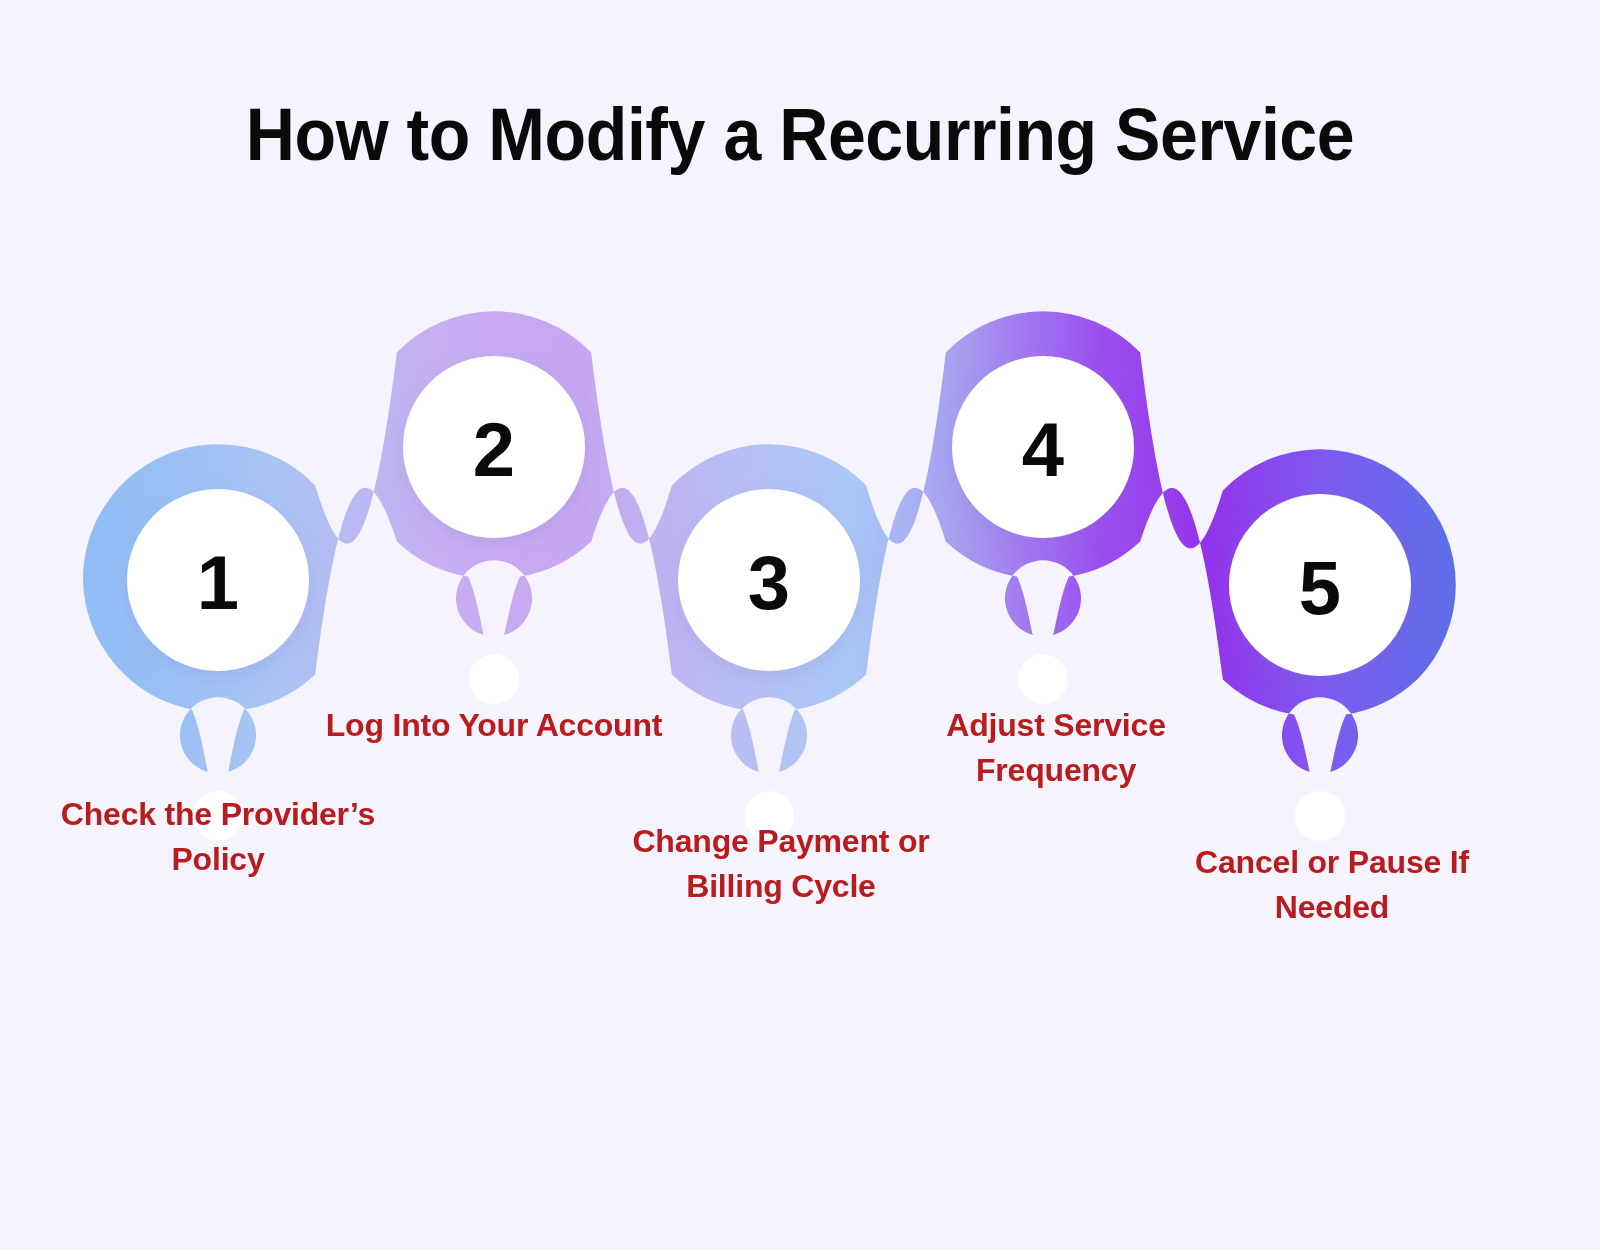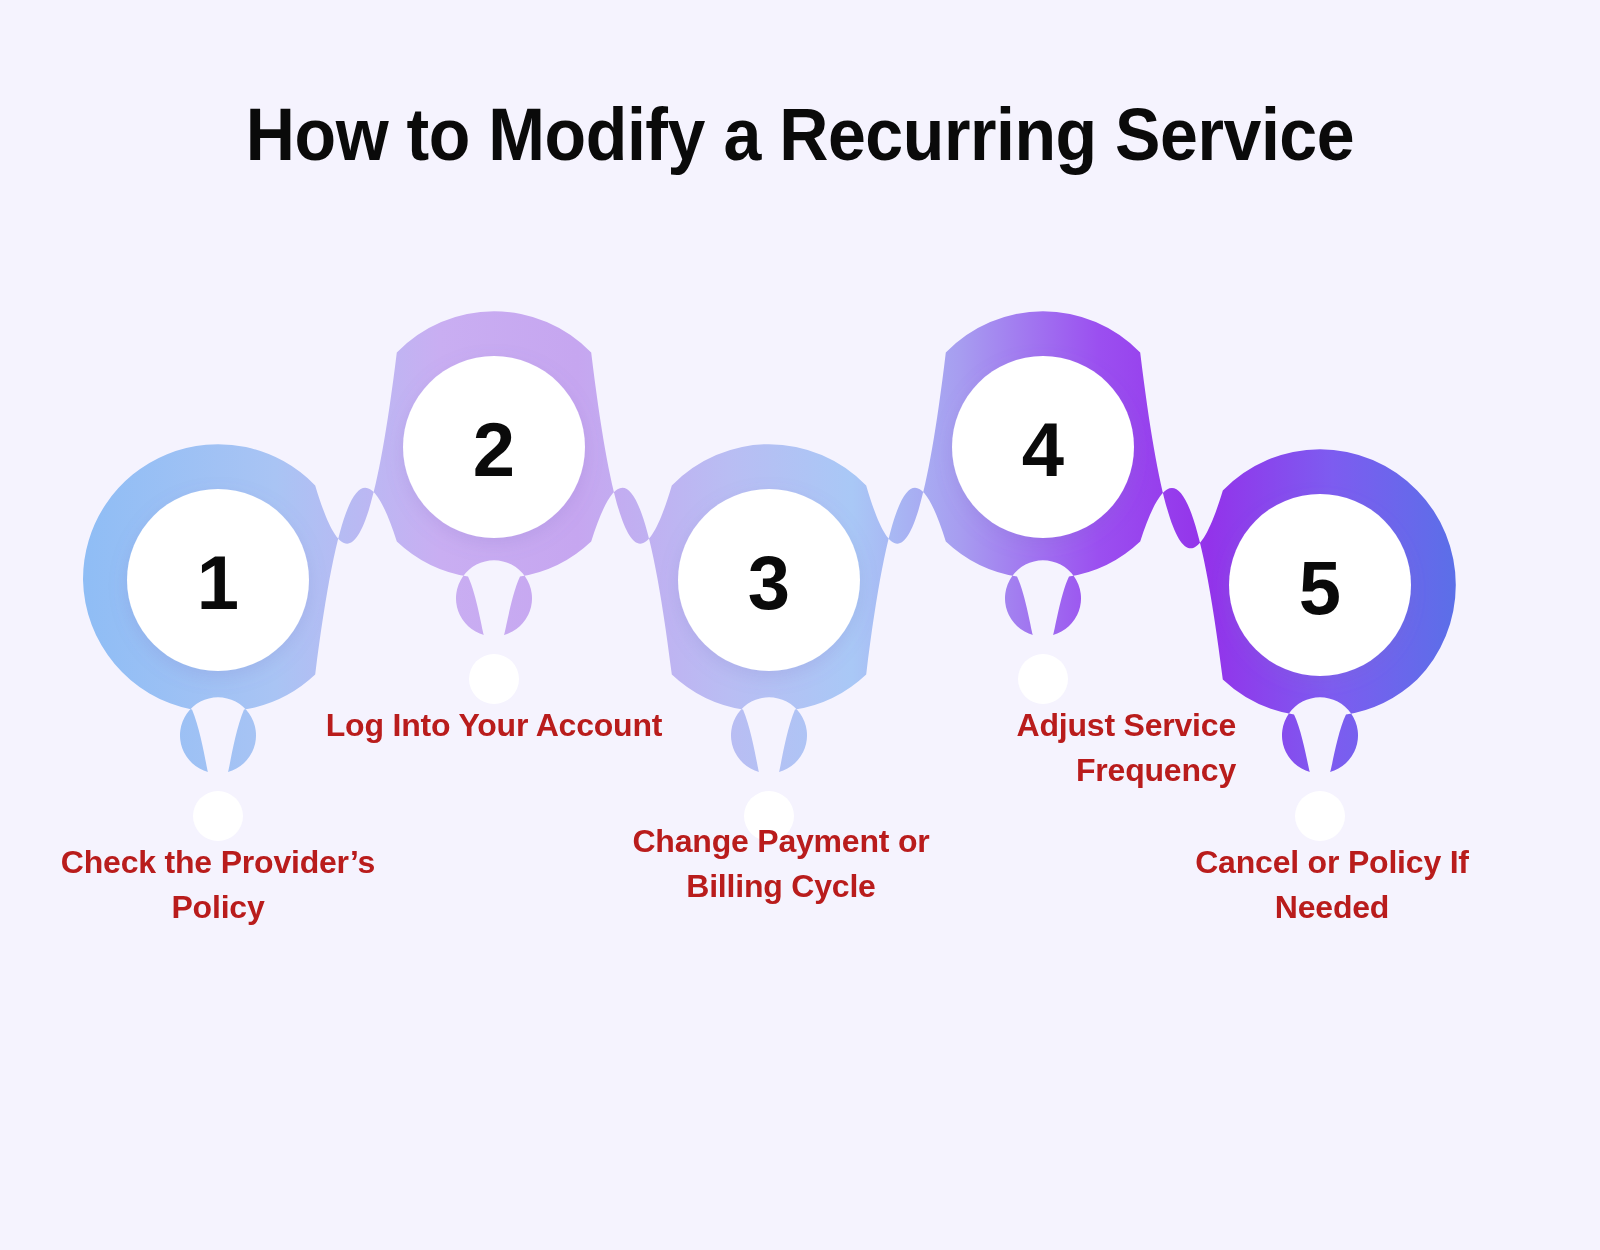--- a/index.html
+++ b/index.html
@@ -151,21 +151,21 @@
 
   <div id="numbers-layer">
       <div class="step-num" style="left: 218px; top: 583px;">1</div>
       <div class="step-num" style="left: 494px; top: 450px;">2</div>
       <div class="step-num" style="left: 769px; top: 583px;">3</div>
       <div class="step-num" style="left: 1043px; top: 450px;">4</div>
       <div class="step-num" style="left: 1320px; top: 588px;">5</div>
     </div>
 
   <div id="labels-layer">
-      <div class="step-label" style="left: 218px; top: 840px;">Check the Provider’s Policy</div>
+      <div class="step-label" style="left: 218px; top: 792px;">Check the Provider’s Policy</div>
       <div class="step-label" style="left: 494px; top: 703px;">Log Into Your Account</div>
       <div class="step-label" style="left: 781px; top: 819px;">Change Payment or Billing Cycle</div>
-      <div class="step-label" style="left: 1056px; top: 703px; text-align: right;">Adjust Service Frequency</div>
-      <div class="step-label" style="left: 1332px; top: 840px;">Cancel or Policy If Needed</div>
+      <div class="step-label" style="left: 1056px; top: 703px;">Adjust Service Frequency</div>
+      <div class="step-label" style="left: 1332px; top: 840px;">Cancel or Pause If Needed</div>
     </div>
 
 
 </div>
 
 </body></html>

